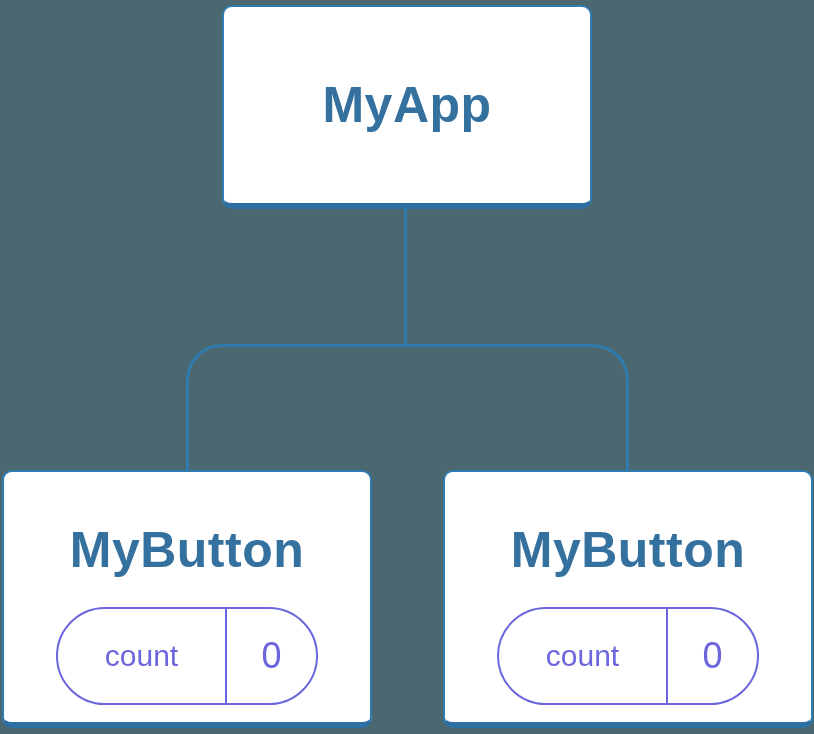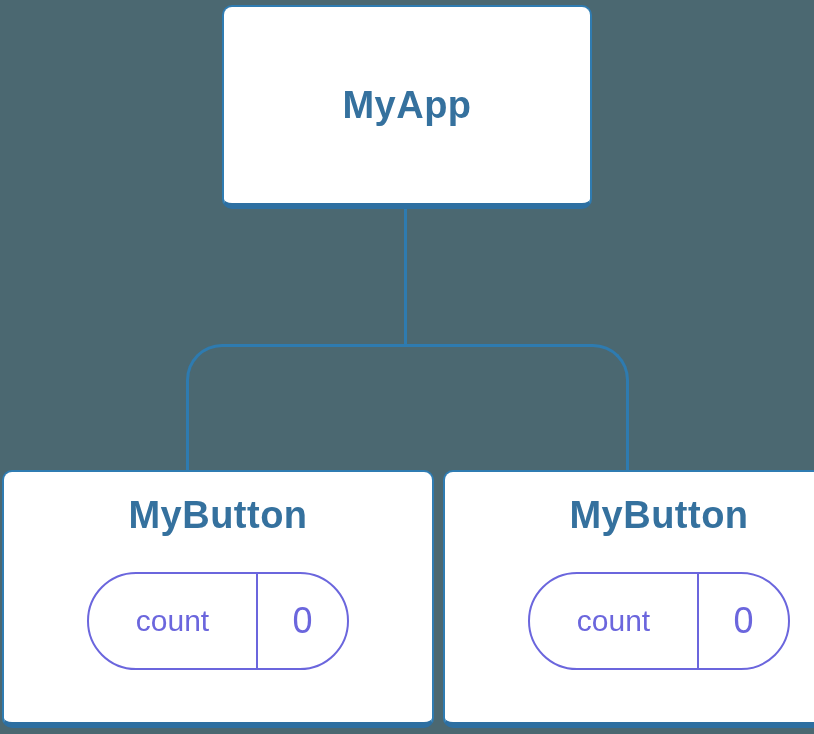--- a/index.html
+++ b/index.html
@@ -52,31 +52,31 @@
   }
   .card-root{
     left:222px; top:5px;
     width:370px; height:204px;
     display:flex;
     align-items:center;
     justify-content:center;
   }
   .card-child{
     top:470px;
-    width:432px; height:258px;
+    width:370px; height:258px;
     display:flex;
     flex-direction:column;
     align-items:center;
-    padding-top:20px;
+    padding-top:55px;
   }
   .card-child-1{ left:2px; }
   .card-child-2{ left:443px; }
   .card-title{
     color:var(--title-text);
-    font-size:38px;
+    font-size:50px;
     font-weight:700;
     letter-spacing:0.5px;
     line-height:46px;
     white-space:nowrap;
   }
   
   .state-pill{
     margin-top:34px;
     width:262px; height:98px;
     box-sizing:border-box;

